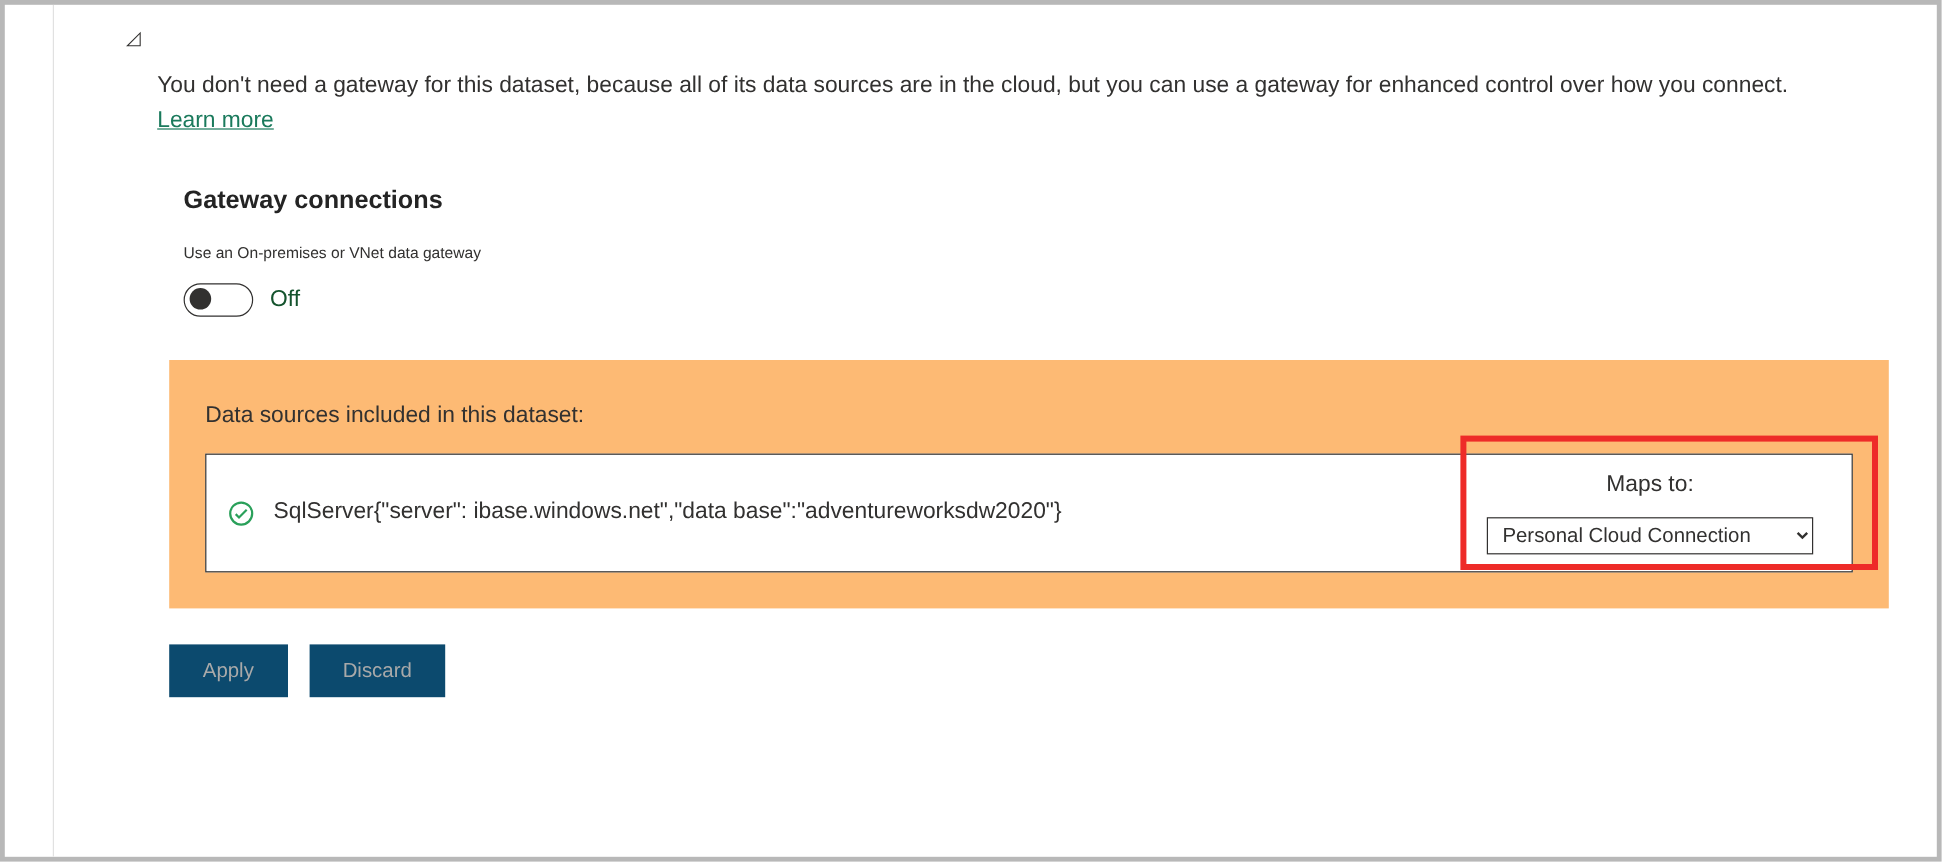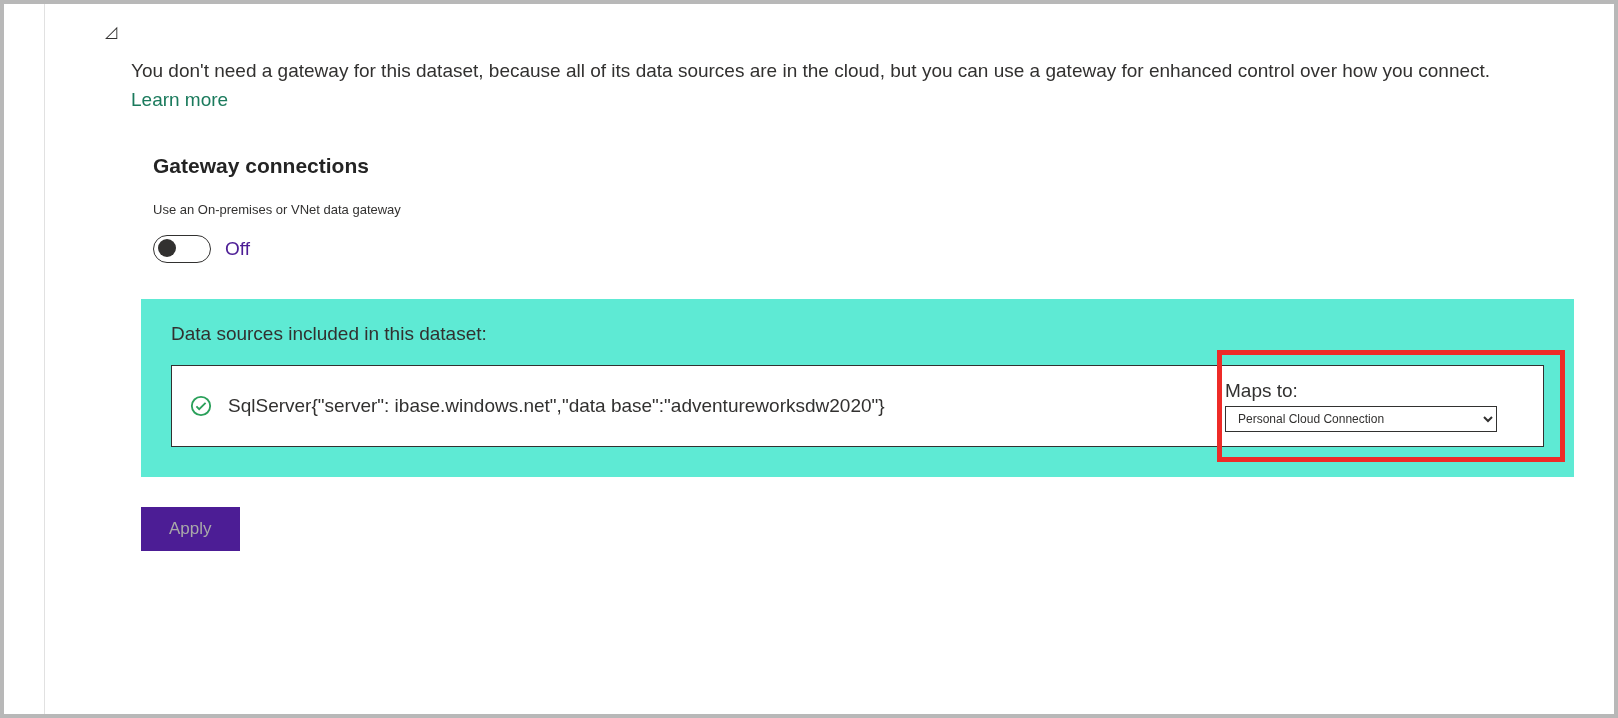--- a/index.html
+++ b/index.html
@@ -38,20 +38,21 @@
     .description {
       font-size: 19px;
       line-height: 1.5;
       color: #323130;
       margin-left: 26px;
       margin-bottom: 40px;
       max-width: 1400px;
     }
     .learn-more {
       color: #1a7a5c;
+      text-decoration: underline;
       cursor: pointer;
     }
     .subsection {
       margin-left: 48px;
       margin-bottom: 36px;
     }
     .subsection-title {
       font-size: 21px;
       font-weight: 700;
       color: #242424;
@@ -80,25 +81,25 @@
       width: 18px;
       height: 18px;
       border-radius: 50%;
       background: #323130;
       position: absolute;
       top: 3.2px;
       left: 4px;
     }
     .toggle-state {
       font-size: 19px;
-      color: #4c1d95;
+      color: #14532d;
     }
     .data-sources-panel {
-      background: #5eead4;
-      padding: 24px 30px 30px 30px;
+      background: #fdba74;
+      padding: 36px 30px 30px 30px;
       margin-left: 36px;
       margin-right: 10px;
     }
     .panel-label {
       font-size: 19px;
       color: #323130;
       margin-bottom: 20px;
     }
     .source-row {
       background: #fff;
@@ -116,32 +117,32 @@
     }
     .source-text {
       font-size: 19px;
       color: #323130;
       line-height: 1.4;
       flex: 1;
     }
     .maps-area {
       display: flex;
       flex-direction: column;
-      align-items: flex-start;
-      gap: 4px;
+      align-items: center;
+      gap: 16px;
       min-width: 300px;
     }
     .maps-label {
       font-size: 19px;
       color: #323130;
     }
     .maps-select {
       width: 272px;
       padding: 4px 8px;
-      font-size: 12px;
+      font-size: 17px;
       border: 1.5px solid #323130;
       font-family: inherit;
       background: #fff;
       color: #323130;
     }
     .highlight-box {
       position: absolute;
       border: 5px solid #ee2b28;
       pointer-events: none;
       right: -22px;
@@ -152,21 +153,21 @@
     .action-row {
       display: flex;
       gap: 18px;
       margin-top: 30px;
       margin-left: 36px;
     }
     .btn {
       padding: 12px 28px;
       font-size: 17px;
       border: none;
-      background: #4c1d95;
+      background: #0c4a6e;
       color: #a9a9a9;
       cursor: not-allowed;
       font-family: inherit;
     }
   </style>
 </head>
 <body>
 
 <div class="container">
   <div class="section-header">
@@ -204,14 +205,15 @@
         <select class="maps-select">
           <option>Personal Cloud Connection</option>
         </select>
       </div>
       <div class="highlight-box"></div>
     </div>
   </div>
 
   <div class="action-row">
     <button class="btn" disabled="">Apply</button>
+    <button class="btn" disabled="">Discard</button>
   </div>
 </div>
 
 </body></html>

